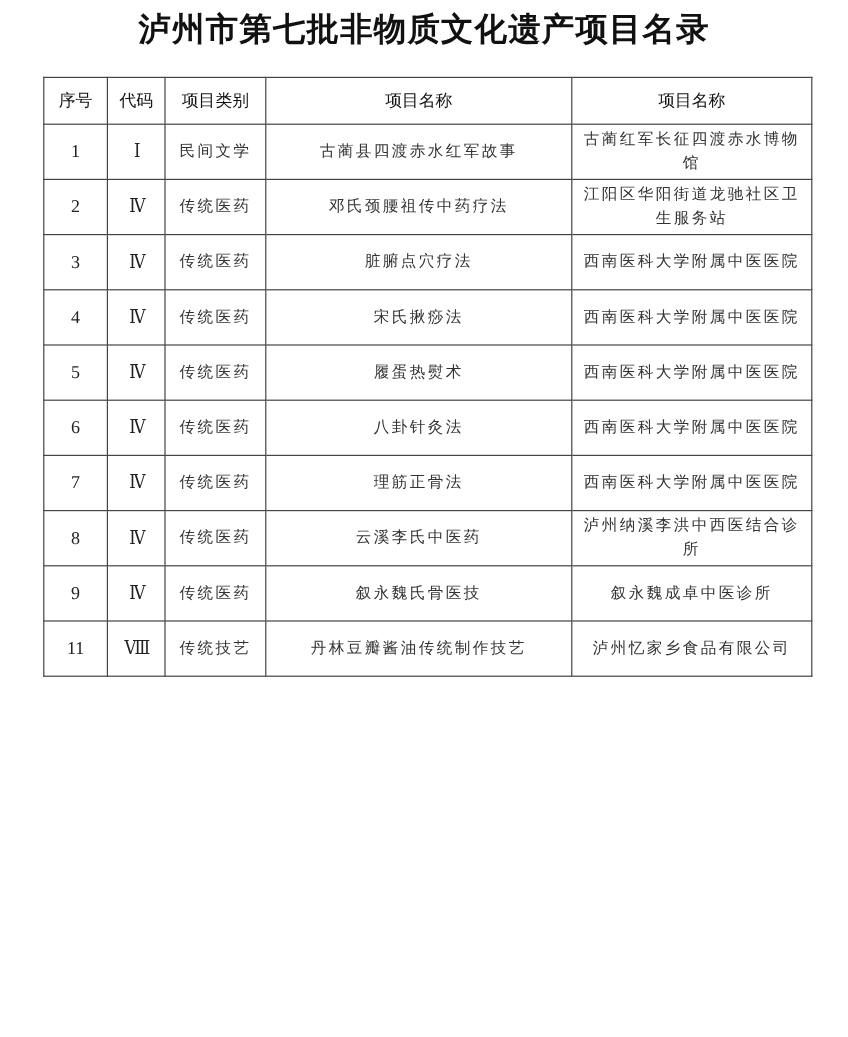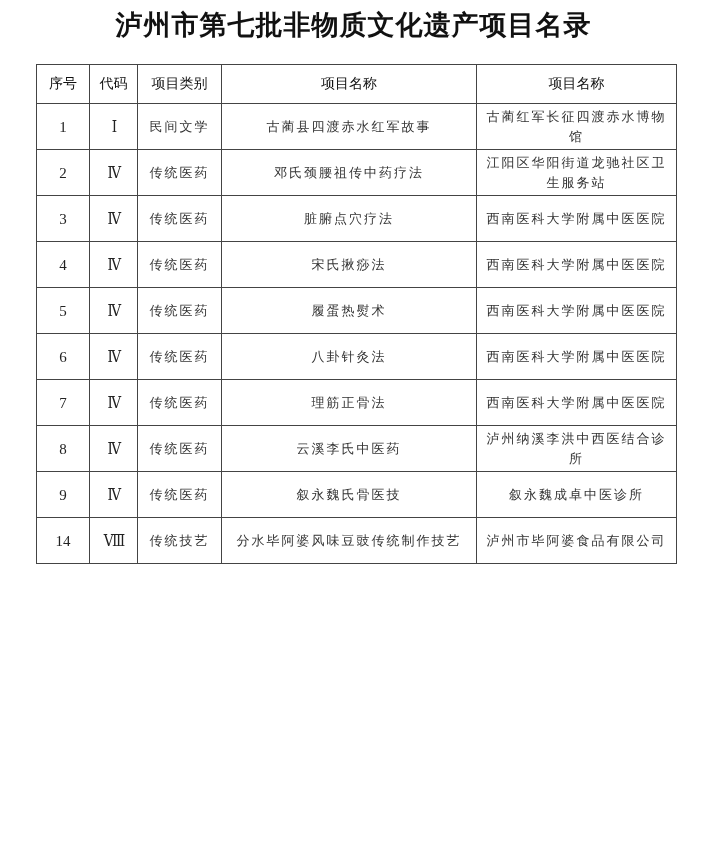--- a/index.html
+++ b/index.html
@@ -161,20 +161,20 @@
         <td class="unit">泸州纳溪李洪中西医结合诊所</td>
       </tr>
       <tr>
         <td class="num">9</td>
         <td class="code">Ⅳ</td>
         <td class="cat">传统医药</td>
         <td class="name">叙永魏氏骨医技</td>
         <td class="unit">叙永魏成卓中医诊所</td>
       </tr>
       <tr>
-        <td class="num">14</td>
+        <td class="num">11</td>
         <td class="code">Ⅷ</td>
         <td class="cat">传统技艺</td>
-        <td class="name">分水毕阿婆风味豆豉传统制作技艺</td>
-        <td class="unit">泸州市毕阿婆食品有限公司</td>
+        <td class="name">丹林豆瓣酱油传统制作技艺</td>
+        <td class="unit">泸州忆家乡食品有限公司</td>
       </tr>
     </tbody>
 </table>
 
 </body></html>

